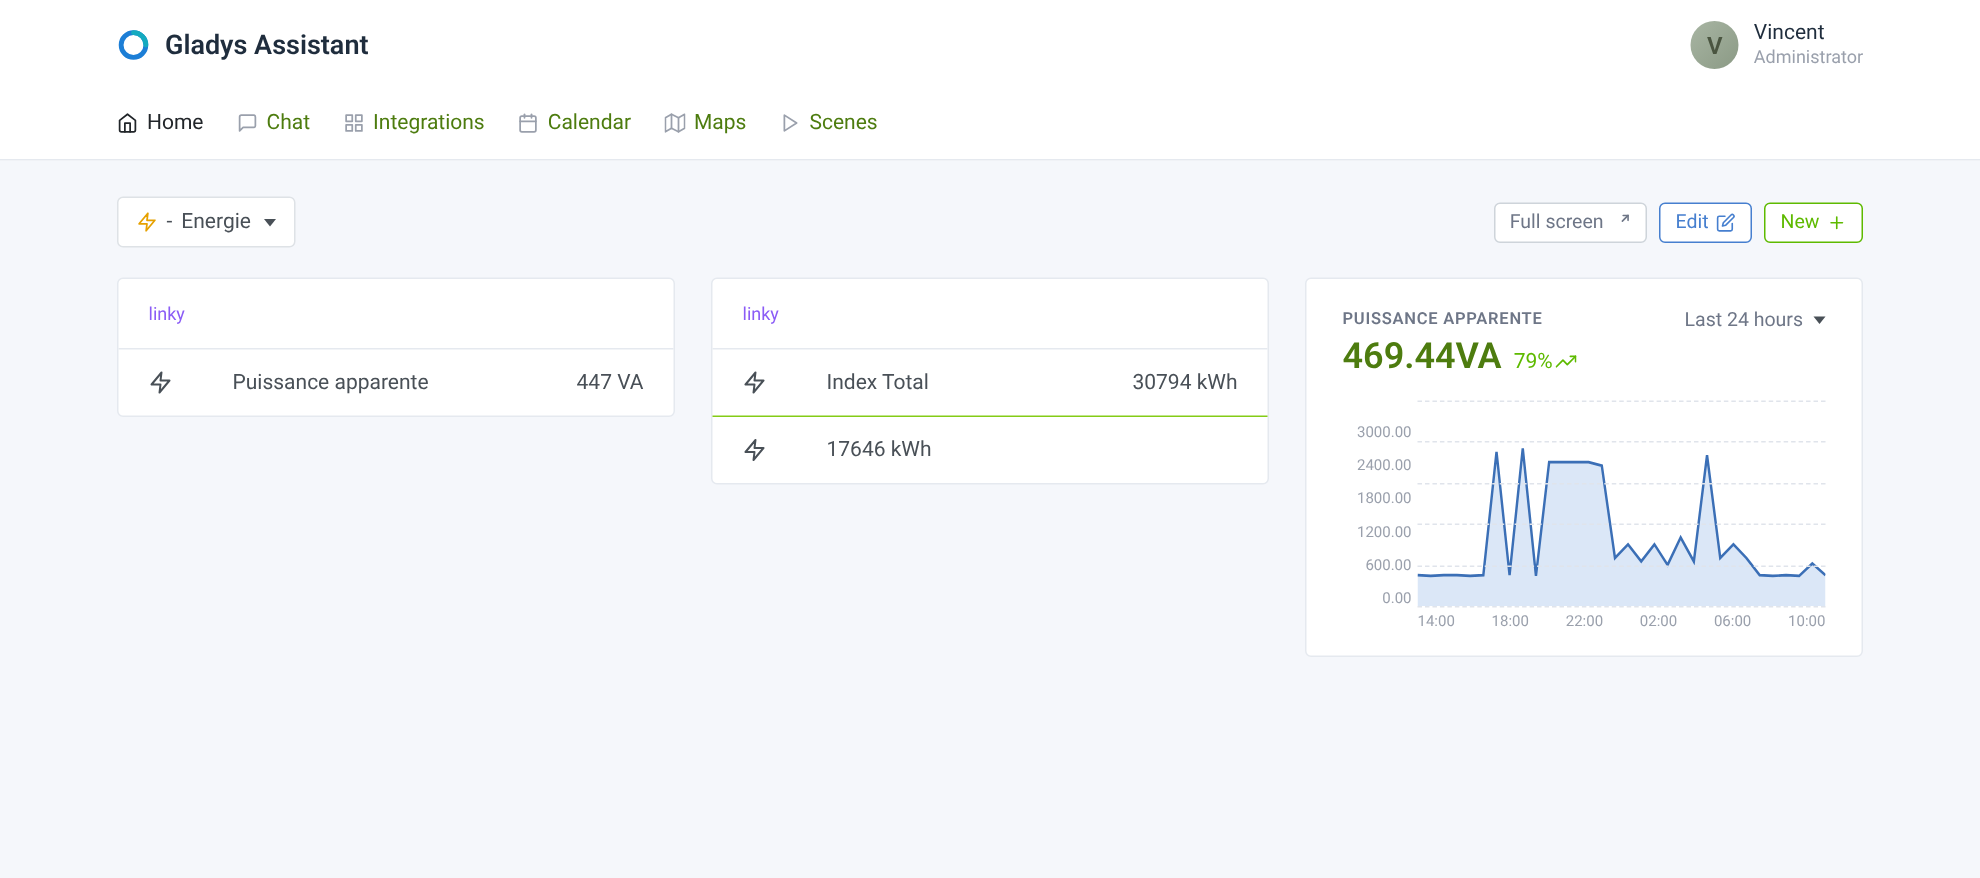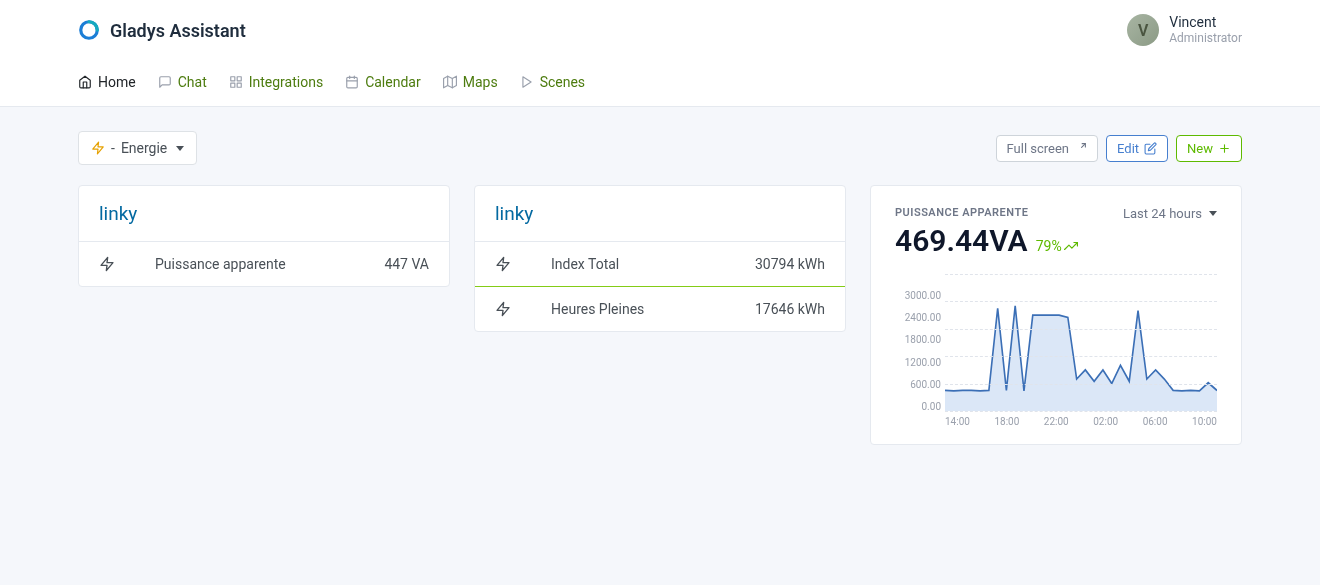--- a/index.html
+++ b/index.html
@@ -27,33 +27,33 @@
 .selector svg { width: 14px; height: 14px; }
 .caret-down { border-left:4px solid transparent; border-right:4px solid transparent; border-top:5px solid #495057; display: inline-block; margin-left:3px;}
 .action-btns { display: flex; gap: 8px; }
 .btn { border-radius: 4px; padding: 5px 10px; font-size: 13px; display: flex; align-items: center; gap: 5px; cursor: pointer; background:#fff;}
 .btn-fullscreen { border:1px solid #ced4da; color:#6e7687;}
 .btn-edit { border:1px solid #467fcf; color:#467fcf;}
 .btn-new { border:1px solid #5eba00; color:#5eba00;}
 
 .grid { display: grid; grid-template-columns: 1fr 1fr 1fr; gap: 24px; align-items:start;}
 .card { background: #fff; border: 1px solid #e5e9ef; border-radius: 4px; }
-.card-header { padding: 16px 20px; border-bottom: 1px solid #e5e9ef; font-size: 19px; color: #0369a1;}
+.card-header { padding: 16px 20px; border-bottom: 1px solid #e5e9ef; font-size: 12px; color: #8b5cf6;}
 .card-row { display:flex; align-items:center; padding: 14px 20px; border-bottom: 1px solid #84cc16;}
 .card-row:last-child{ border-bottom:none;}
 .card-icon { width:16px; height:16px; margin-right: 40px;}
 .card-label { flex:1; color:#495057;}
 .card-value { color:#495057;}
 
 .chart-card { padding: 20px 24px 10px;}
 .chart-header { display:flex; justify-content:space-between; align-items:flex-start; margin-bottom:2px;}
 .chart-title { font-size: 11px; letter-spacing:0.5px; color:#6e7687; font-weight:600;}
 .chart-range { font-size: 13px; color:#6e7687; cursor:pointer; display:flex; align-items:center; gap:4px;}
 .chart-big { display:flex; align-items:baseline; gap:8px; margin-bottom:16px;}
-.chart-value { font-size: 30px; font-weight:600; color:#0f172a;}
+.chart-value { font-size: 24px; font-weight:600; color:#4d7c0f;}
 .chart-delta { font-size:14px; color:#5eba00; display:flex; align-items:center; gap:2px;}
 
 .chart-body { position:relative; height: 160px; padding-left: 50px; }
 .chart-ylabels { position:absolute; left:0; top:16px; bottom:22px; width:46px; display:flex; flex-direction:column; justify-content:space-between; text-align:right; font-size:10px; color:#9aa0ac;}
 .chart-plot { position: relative; height: 138px; border-bottom: 1px dashed #e0e4eb;}
 .chart-grid-line { position:absolute; left:0; right:0; border-top: 1px dashed #e0e4eb;}
 .chart-xlabels { display:flex; justify-content:space-between; padding: 4px 0 0 0; font-size:10px; color:#9aa0ac;}
 
 .zap-icon{ stroke:#495057; fill:none; stroke-width:2; stroke-linecap:round; stroke-linejoin:round;}
 </style>
@@ -180,21 +180,20 @@
         <svg class="card-icon zap-icon" viewBox="0 0 24 24">
             <polygon points="13 2 3 14 12 14 11 22 21 10 12 10 13 2"></polygon>
           </svg>
         <div class="card-label">Index Total</div>
         <div class="card-value">30794 kWh</div>
       </div>
       <div class="card-row">
         <svg class="card-icon zap-icon" viewBox="0 0 24 24">
             <polygon points="13 2 3 14 12 14 11 22 21 10 12 10 13 2"></polygon>
           </svg>
-        <div class="card-label">Heures Pleines</div>
         <div class="card-value">17646 kWh</div>
       </div>
     </div>
 
     <div class="card chart-card">
       <div class="chart-header">
         <div class="chart-title">PUISSANCE APPARENTE</div>
         <div class="chart-range">
           <span>Last 24 hours</span>
           <span class="caret-down"></span>

